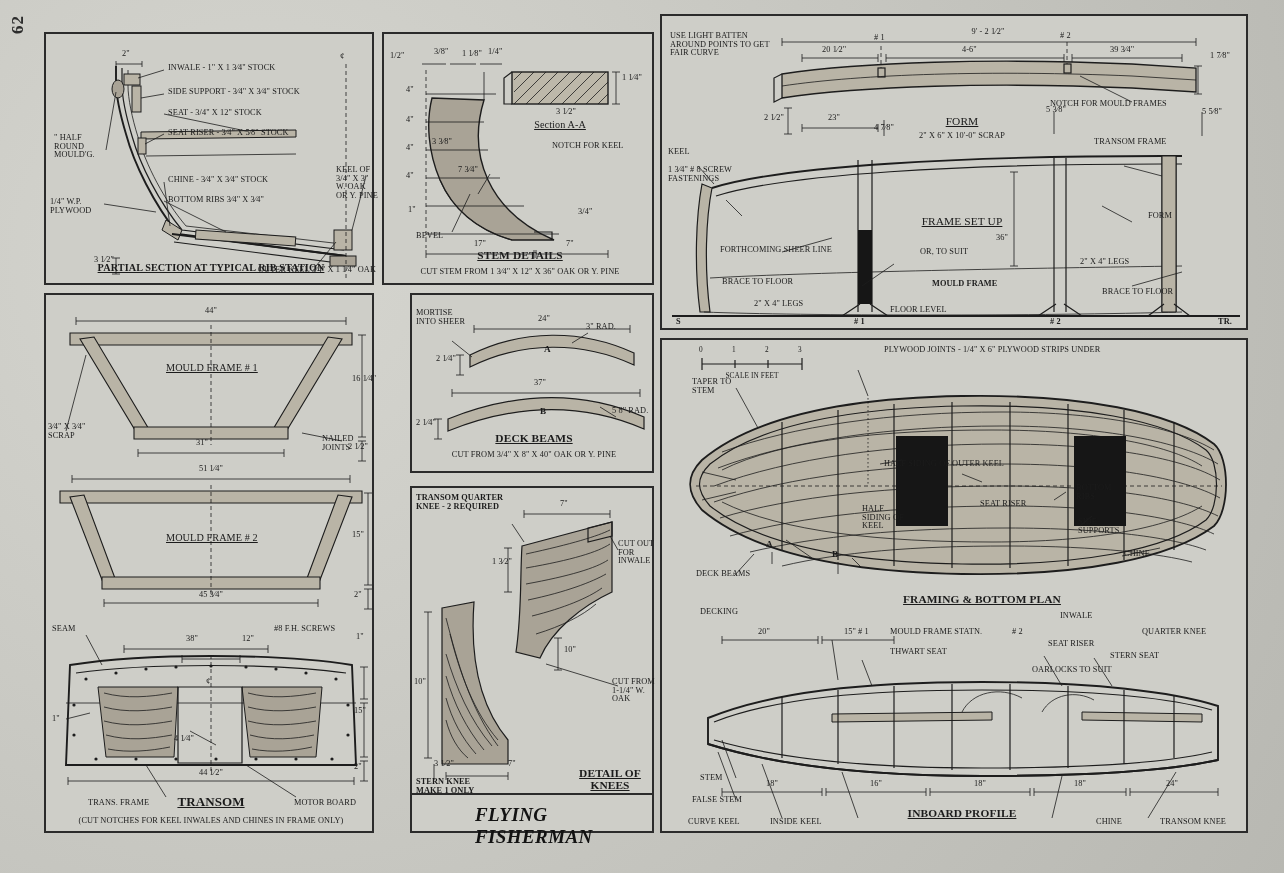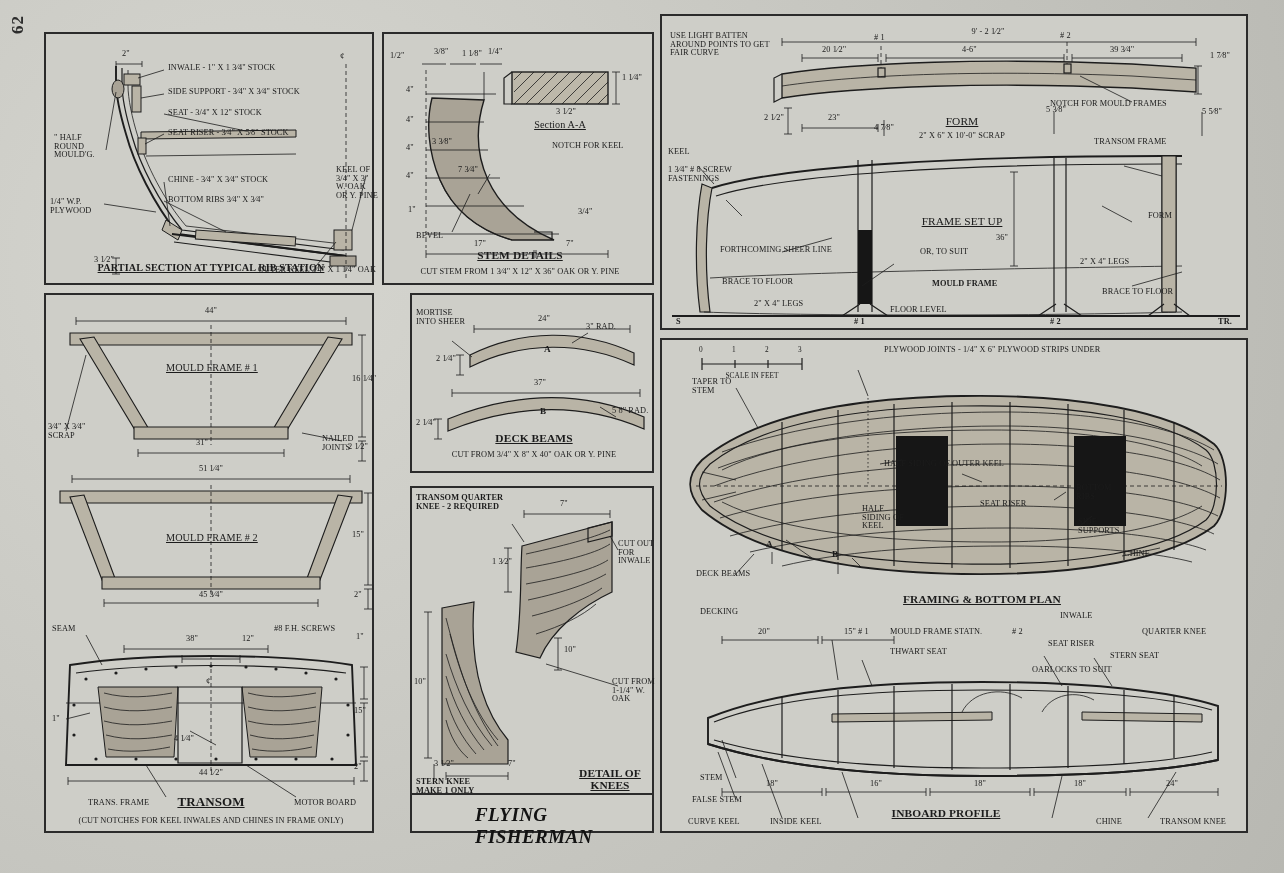--- a/index.html
+++ b/index.html
@@ -588,20 +588,20 @@
     <div class="lbl s8" style="left:30px;top:456px;">FALSE STEM</div>
     <div class="lbl s8" style="left:26px;top:478px;">CURVE KEEL</div>
     <div class="lbl s8" style="left:108px;top:478px;">INSIDE KEEL</div>
     <div class="lbl s8" style="left:434px;top:478px;">CHINE</div>
     <div class="lbl s8" style="left:498px;top:478px;">TRANSOM KNEE</div>
     <div class="lbl s8" style="left:104px;top:440px;">18"</div>
     <div class="lbl s8" style="left:208px;top:440px;">16"</div>
     <div class="lbl s8" style="left:312px;top:440px;">18"</div>
     <div class="lbl s8" style="left:412px;top:440px;">18"</div>
     <div class="lbl s8" style="left:504px;top:440px;">24"</div>
-    <div class="lbl s11 u b" style="left:284px;top:468px;transform:translateX(-50%);font-family:Liberation Serif, serif;">INBOARD PROFILE</div>
+    <div class="lbl s11 u b" style="left:300px;top:468px;transform:translateX(-50%);font-family:Liberation Serif, serif;">INBOARD PROFILE</div>
   </div>
 
   <div class="panel" style="left:410px;top:793px;width:244px;height:40px;">
     <div class="title-fisherman" style="left:122px;top:9px;transform:translateX(-50%);">FLYING FISHERMAN</div>
   </div>
 
 </div>
 
 </body></html>

